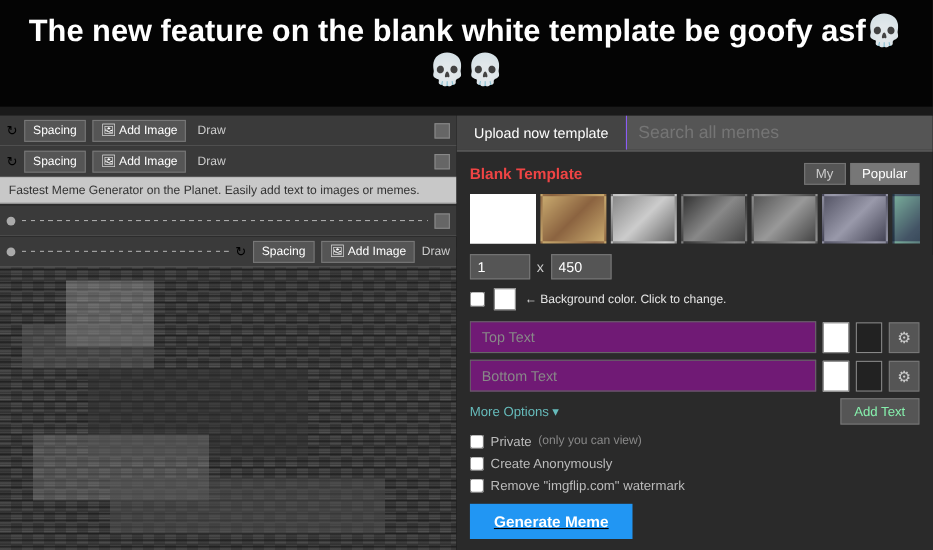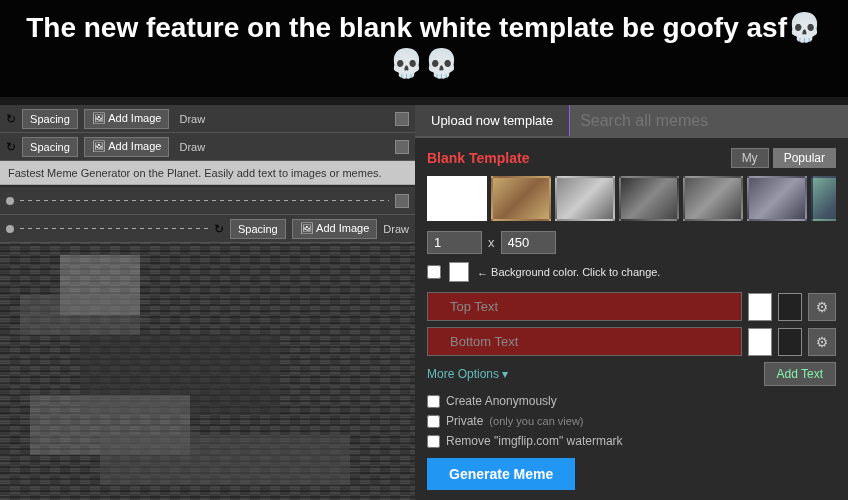--- a/index.html
+++ b/index.html
@@ -277,24 +277,24 @@
 
     
     .text-input-row {
       display: flex;
       align-items: center;
       gap: 6px;
       margin-bottom: 6px;
     }
     .text-field {
       flex: 1;
-      background: #7f1d1d;
+      background: #701a75;
       border: 1px solid #666;
       color: #999;
-      padding: 6px 22px;
+      padding: 6px 10px;
       font-size: 13px;
     }
     .text-field::placeholder { color: #888; }
     .color-swatch-white {
       width: 24px;
       height: 28px;
       background: #fff;
       border: 1px solid #888;
       cursor: pointer;
     }
@@ -362,20 +362,21 @@
       font-size: 11px;
     }
 
     
     .action-row {
       display: flex;
       align-items: center;
       justify-content: space-between;
       margin-top: 10px;
       padding-bottom: 10px;
+      text-decoration: underline;
     }
     .generate-btn {
       background: #2196F3;
       border: none;
       color: #fff;
       padding: 8px 22px;
       font-size: 14px;
       font-weight: bold;
       cursor: pointer;
     }
@@ -505,27 +506,27 @@
       <div class="more-options-row">
         <span class="more-options-link">
           <span>More Options</span>
           <span>▾</span>
         </span>
         <button class="add-text-btn">Add Text</button>
       </div>
 
       <div class="checkbox-row">
         <input type="checkbox" style="">
-        <span class="checkbox-label">Create Anonymously</span>
+        <span class="checkbox-label">Private</span>
+        <span class="checkbox-sub">(only you can view)</span>
       </div>
 
       <div class="checkbox-row">
         <input type="checkbox" style="">
-        <span class="checkbox-label">Private</span>
-        <span class="checkbox-sub">(only you can view)</span>
+        <span class="checkbox-label">Create Anonymously</span>
       </div>
 
       <div class="checkbox-row">
         <input type="checkbox" style="">
         <span class="checkbox-label">Remove "imgflip.com" watermark</span>
       </div>
 
       <div class="action-row">
         <button class="generate-btn">Generate Meme</button>
       </div>

